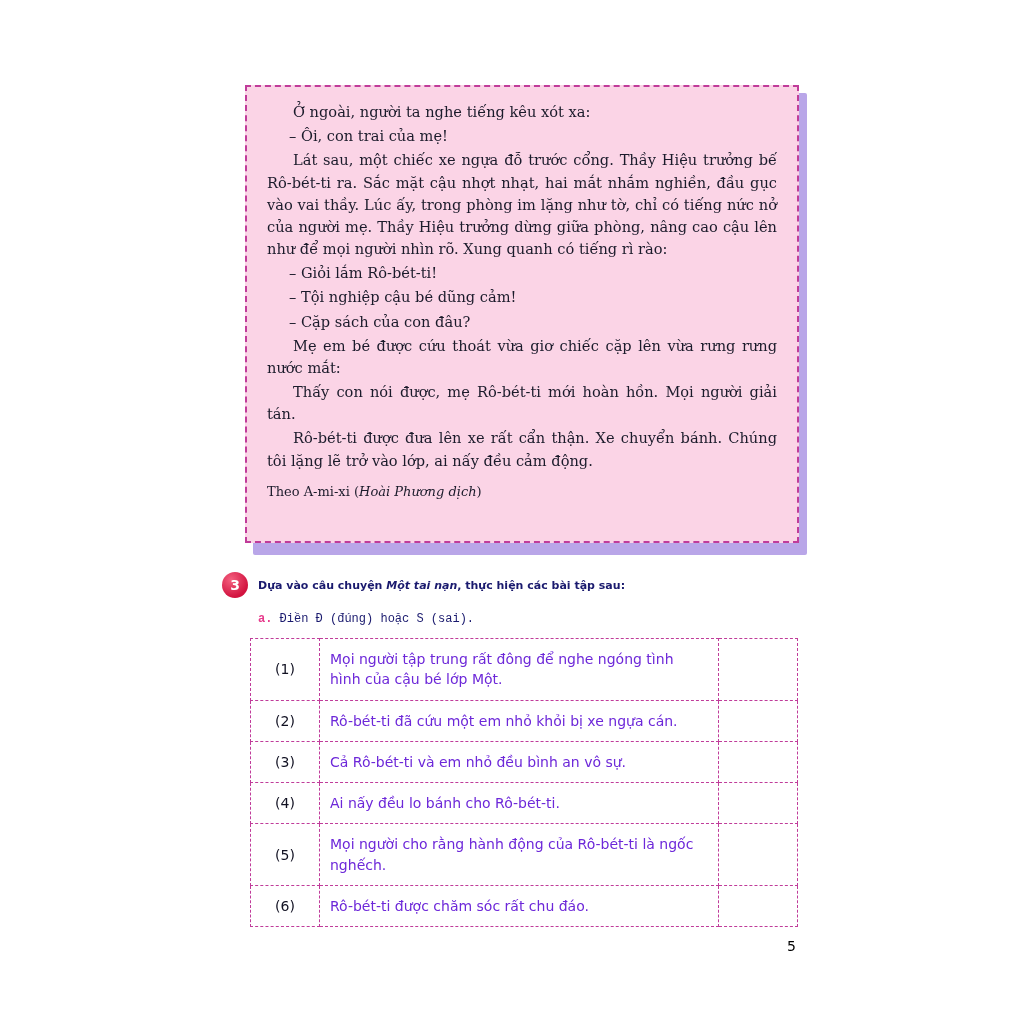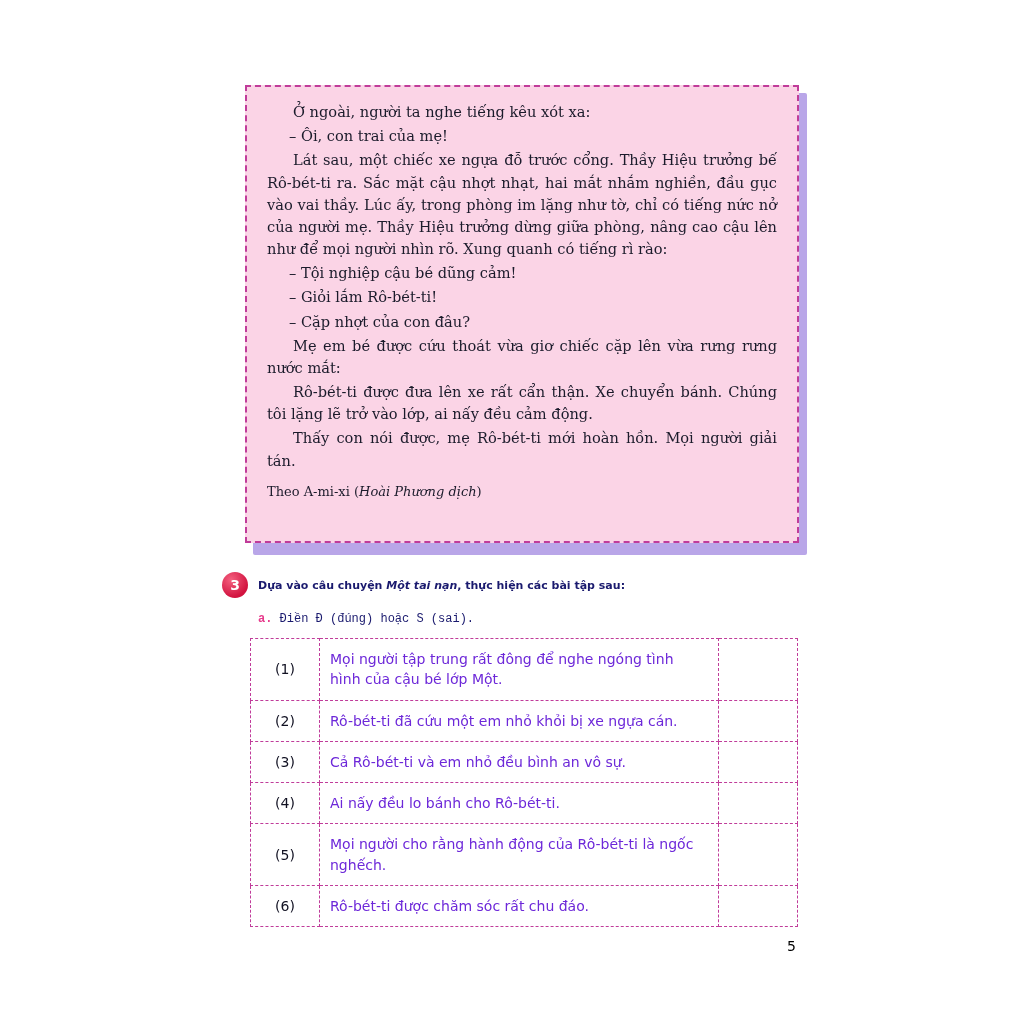--- a/index.html
+++ b/index.html
@@ -159,26 +159,26 @@
 <body>
 
 <div class="page">
 
   <div class="passage-wrap">
     <div class="passage-shadow"></div>
     <div class="passage-box">
       <p class="indent">Ở ngoài, người ta nghe tiếng kêu xót xa:</p>
       <p class="dash">– Ôi, con trai của mẹ!</p>
       <p class="indent">Lát sau, một chiếc xe ngựa đỗ trước cổng. Thầy Hiệu trưởng bế Rô-bét-ti ra. Sắc mặt cậu nhợt nhạt, hai mắt nhắm nghiền, đầu gục vào vai thầy. Lúc ấy, trong phòng im lặng như tờ, chỉ có tiếng nức nở của người mẹ. Thầy Hiệu trưởng dừng giữa phòng, nâng cao cậu lên như để mọi người nhìn rõ. Xung quanh có tiếng rì rào:</p>
+      <p class="dash">– Giỏi lắm Rô-bét-ti!</p>
       <p class="dash">– Tội nghiệp cậu bé dũng cảm!</p>
-      <p class="dash">– Giỏi lắm Rô-bét-ti!</p>
-      <p class="dash">– Cặp nhợt của con đâu?</p>
+      <p class="dash">– Cặp sách của con đâu?</p>
       <p class="indent">Mẹ em bé được cứu thoát vừa giơ chiếc cặp lên vừa rưng rưng nước mắt:</p>
+      <p class="indent">Thấy con nói được, mẹ Rô-bét-ti mới hoàn hồn. Mọi người giải tán.</p>
       <p class="indent">Rô-bét-ti được đưa lên xe rất cẩn thận. Xe chuyển bánh. Chúng tôi lặng lẽ trở vào lớp, ai nấy đều cảm động.</p>
-      <p class="indent">Thấy con nói được, mẹ Rô-bét-ti mới hoàn hồn. Mọi người giải tán.</p>
       <p class="source noindent"><span>Theo A-mi-xi (</span><i>Hoài Phương dịch</i><span>)</span></p>
     </div>
   </div>
 
   <div class="ex3">
     <div class="ex3-head">
       <div class="num-badge">3</div>
       <div class="ex3-title"><span>Dựa vào câu chuyện </span><i>Một tai nạn</i><span>, thực hiện các bài tập sau:</span></div>
     </div>
     <div class="sub-a">

